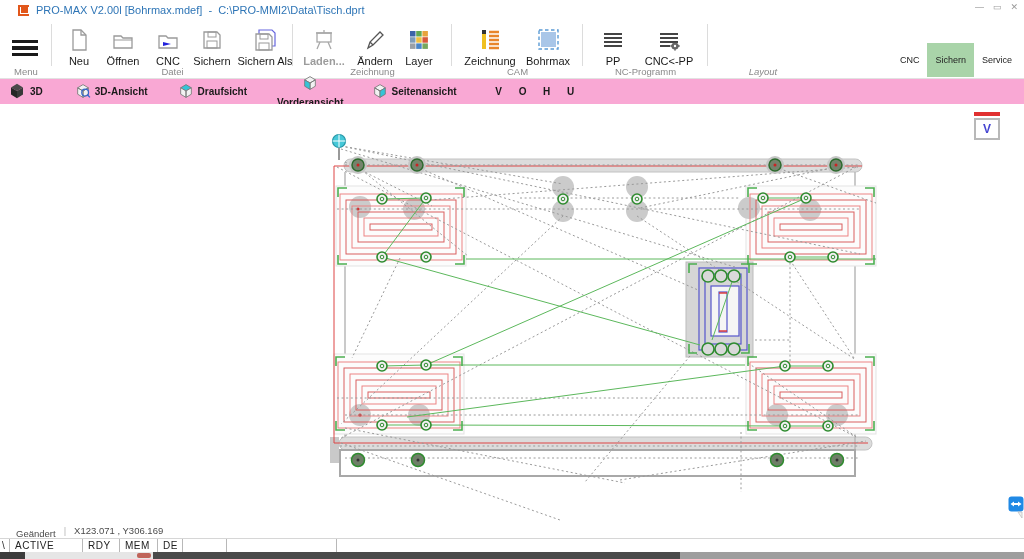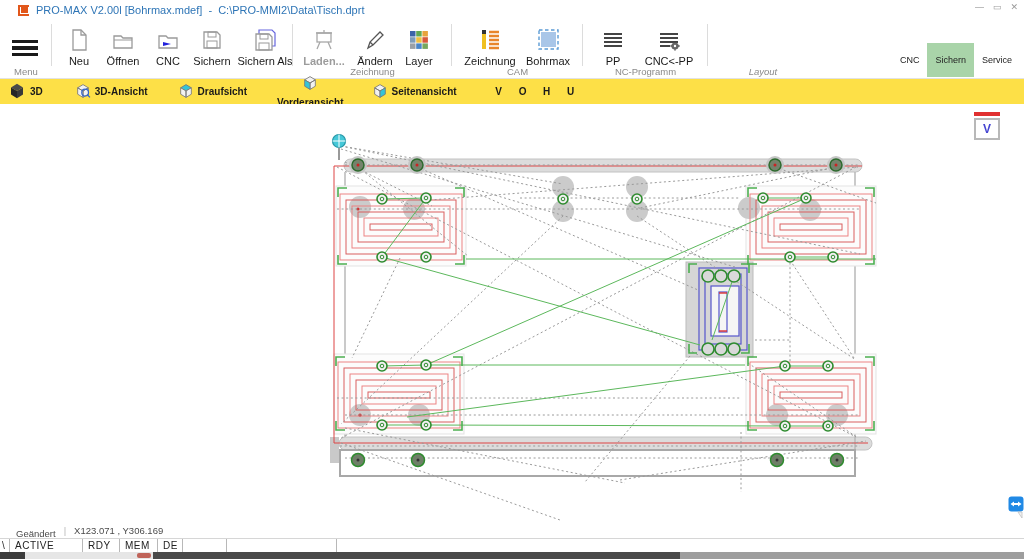--- a/index.html
+++ b/index.html
@@ -25,21 +25,21 @@
   .rbtn .rlab { font-size:11px; color:#1a1a1a; margin-top:3px; white-space:nowrap; }
   .rbtn.disabled .rlab { color:#9c9c9c;font-weight:bold; }
   .hamburger { width:26px; height:16px; display:flex; flex-direction:column; justify-content:space-between; margin-top:14px; }
   .hamburger i { display:block; height:3.2px; background:#1a1a1a; }
 
   .right-btns { position:absolute; right:4px; top:22px; display:flex; align-items:center; height:36px; }
   .flat-btn { font-size:9px; color:#222; padding:0 8px; height:34px; display:flex; align-items:center; cursor:default; }
   .flat-btn.active { background:#a9d4a9; }
 
   
-  .viewbar { position:absolute; left:0; top:79px; width:1024px; height:25px; background:#fde047; display:flex; align-items:center; font-size:10px; font-weight:600; color:#1a1a1a; }
+  .viewbar { position:absolute; left:0; top:79px; width:1024px; height:25px; background:#f9a8d4; display:flex; align-items:center; font-size:10px; font-weight:600; color:#1a1a1a; }
   .vitem { display:flex; align-items:center; gap:4px; cursor:default; }
   .vletter { width:24px; text-align:center; font-weight:600; cursor:default; }
 
   
   .canvas { position:absolute; left:0; top:104px; width:1024px; height:418px; background:#fff; }
   .view-ind { position:absolute; left:974px; top:8px; width:26px; }
   .view-ind .bar { height:4px; background:#e03030; margin-bottom:2px; }
   .view-ind .box { height:22px; border:2px solid #b8b8b8; background:#fff; display:flex; align-items:center; justify-content:center; color:#4646d2; font-weight:bold; font-size:12px; }
   .tv-icon { position:absolute; left:1008px; top:392px; width:16px; height:26px; }
 
@@ -125,20 +125,21 @@
         <div class="ric">
           <svg width="24" height="24" viewBox="0 0 24 24">
               <path d="M6 2 h13 l3 3 v13 H6 z" fill="none" stroke="#6666dd" stroke-width="1.2"></path>
               <path d="M3 6 h13 l3 3 v13 H3 z" fill="#fff" stroke="#9a9a9a" stroke-width="1.3"></path>
               <rect x="7" y="6" width="8" height="5" fill="none" stroke="#9a9a9a"></rect>
               <rect x="6" y="15" width="10" height="7" fill="none" stroke="#9a9a9a"></rect>
             </svg>
         </div>
         <div class="rlab">Sichern Als</div>
       </div>
+      <div class="glabel">Datei</div>
       <div class="gsep"></div>
     </div>
 
     <div class="rgroup" style="left:293px;width:159px;">
       <div class="rbtn disabled" style="left:7px;width:48px;">
         <div class="ric">
           <svg width="24" height="24" viewBox="0 0 24 24">
               <rect x="5" y="5" width="14" height="9" fill="#fff" stroke="#a8a8a8" stroke-width="1.3"></rect>
               <path d="M4 5 h16 M12 2 v3 M8 14 l-3 7 M16 14 l3 7" fill="none" stroke="#a8a8a8" stroke-width="1.3"></path>
             </svg>

